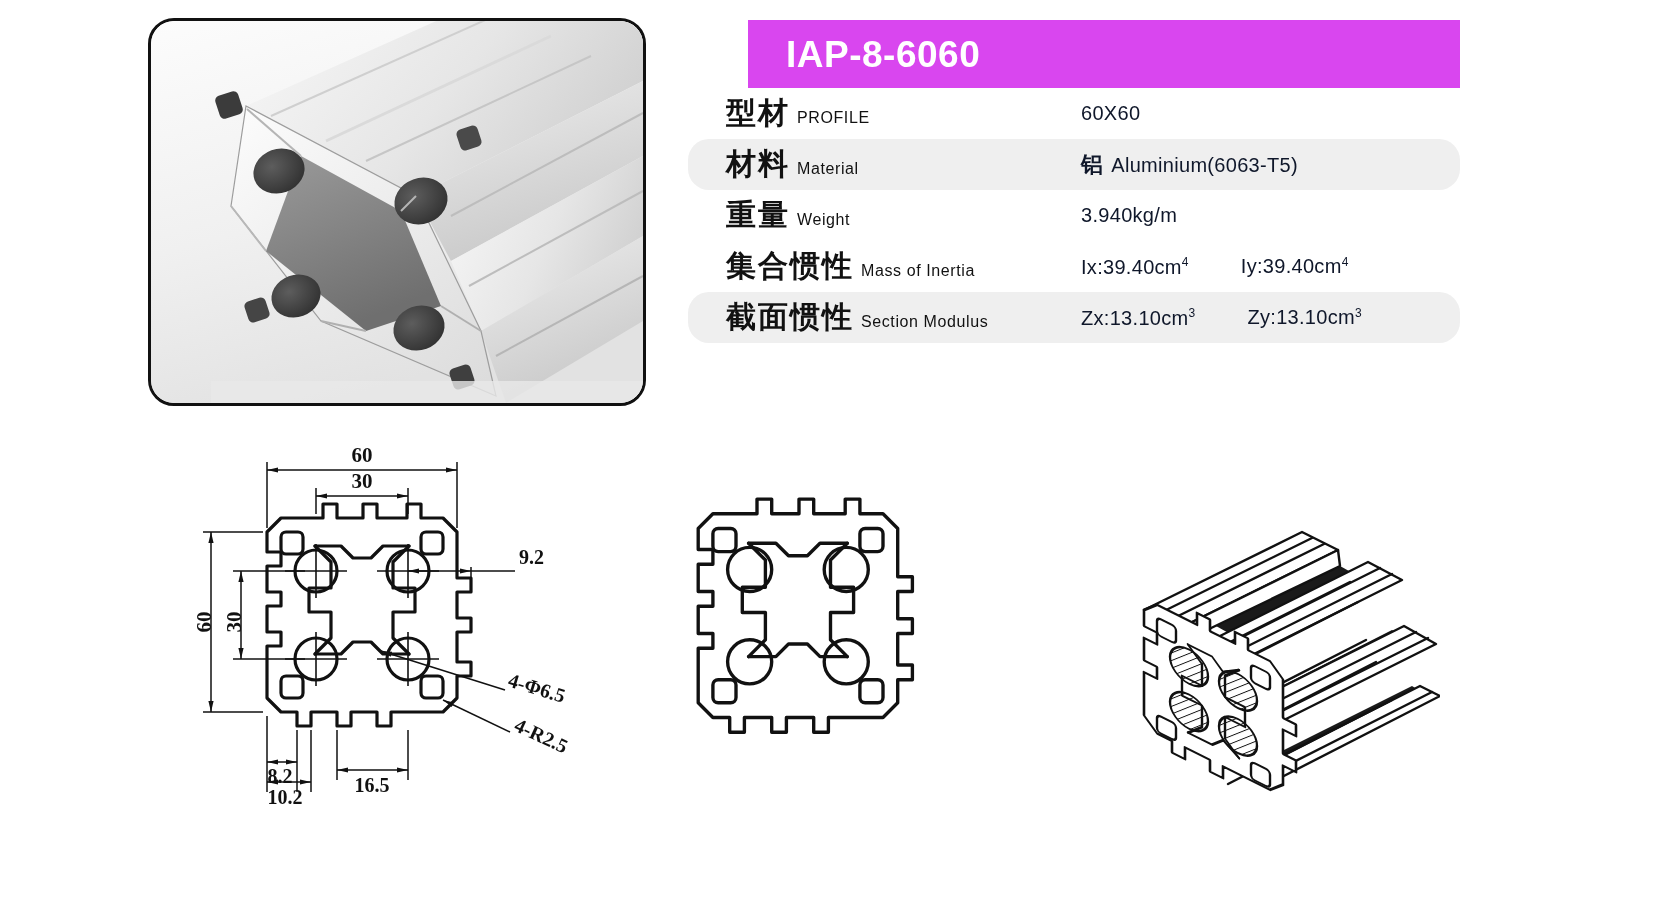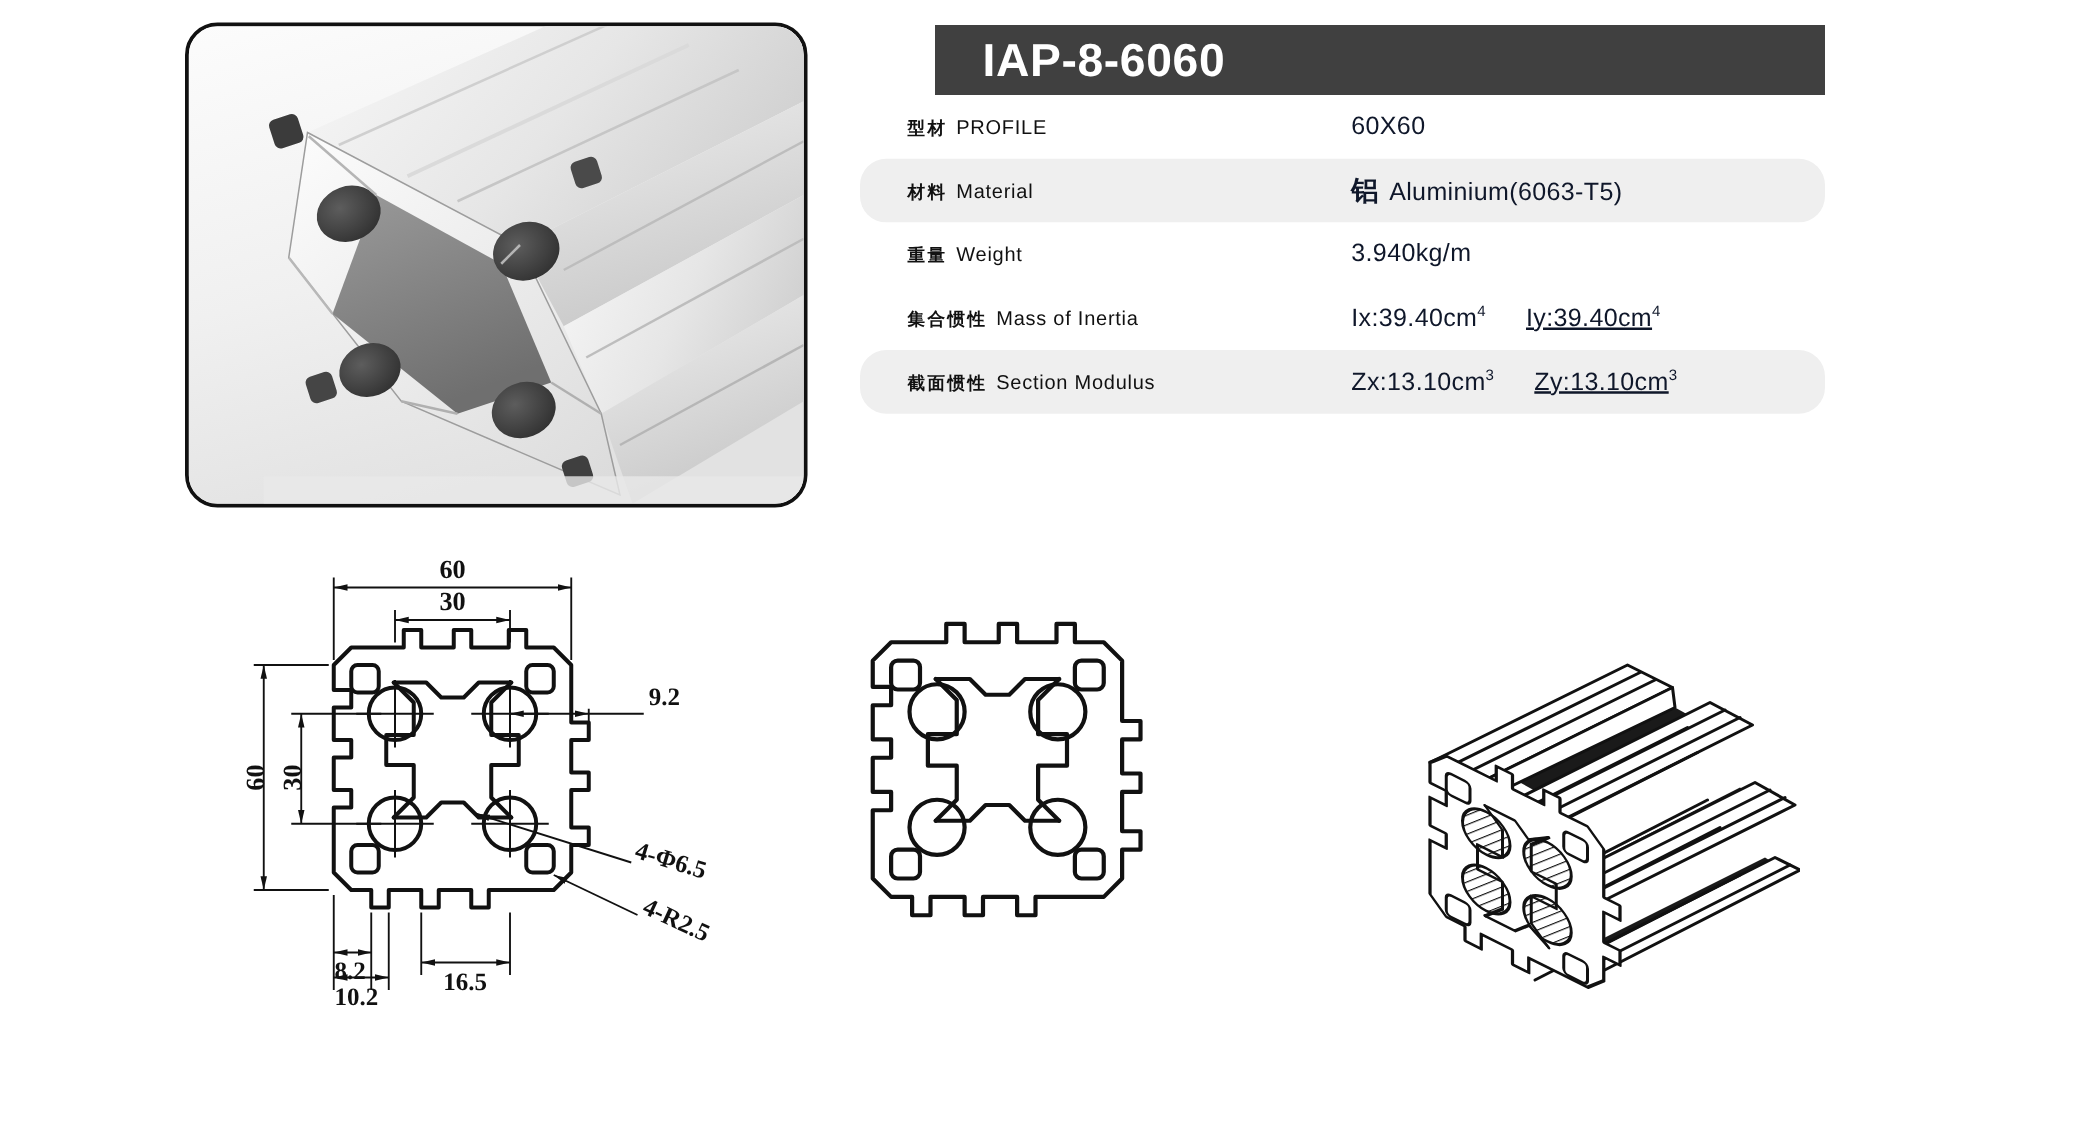--- a/index.html
+++ b/index.html
@@ -32,23 +32,23 @@
   #photo-card .photo-svg { display: block; width: 100%; height: 100%; }
 
   
   #spec-panel {
     position: absolute;
     left: 688px;
     top: 20px;
     width: 772px;
   }
   #spec-header {
-    height: 56px;
+    height: 68px;
     margin-left: 60px;
-    background: #404040;
+    background: #d946ef;
     display: flex;
     align-items: center;
     padding-left: 38px;
     box-sizing: border-box;
   }
   #spec-header .title {
     color: #ffffff;
     font-size: 37px;
     font-weight: bold;
     letter-spacing: 0.5px;
@@ -63,30 +63,30 @@
   }
   .spec-row.odd  { background: #ffffff; }
   .spec-row.even { background: #efefef; border-radius: 21px; }
   .spec-label {
     width: 355px;
     flex: 0 0 355px;
     font-size: 20px;
     color: #111111;
     white-space: nowrap;
   }
-  .spec-label .cn { font-size: 14px; font-weight: bold; letter-spacing: 2px; }
+  .spec-label .cn { font-size: 30px; font-weight: bold; letter-spacing: 2px; }
   .spec-label .en { font-size: 16px; margin-left: 7px; letter-spacing: 0.6px; }
   .spec-value {
     font-size: 20px;
     color: #0f172a;
     white-space: nowrap;
     letter-spacing: 0.3px;
   }
   .spec-value .cn { font-size: 22px; font-weight: bold; margin-right: 8px; }
-  .spec-value .v2 { margin-left: 32px; text-decoration: underline; }
+  .spec-value .v2 { margin-left: 52px; }
   .spec-value sup { font-size: 12px; vertical-align: super; }
 
   
   #drawings {
     position: absolute;
     left: 0;
     top: 430px;
     width: 1680px;
     height: 481px;
   }

